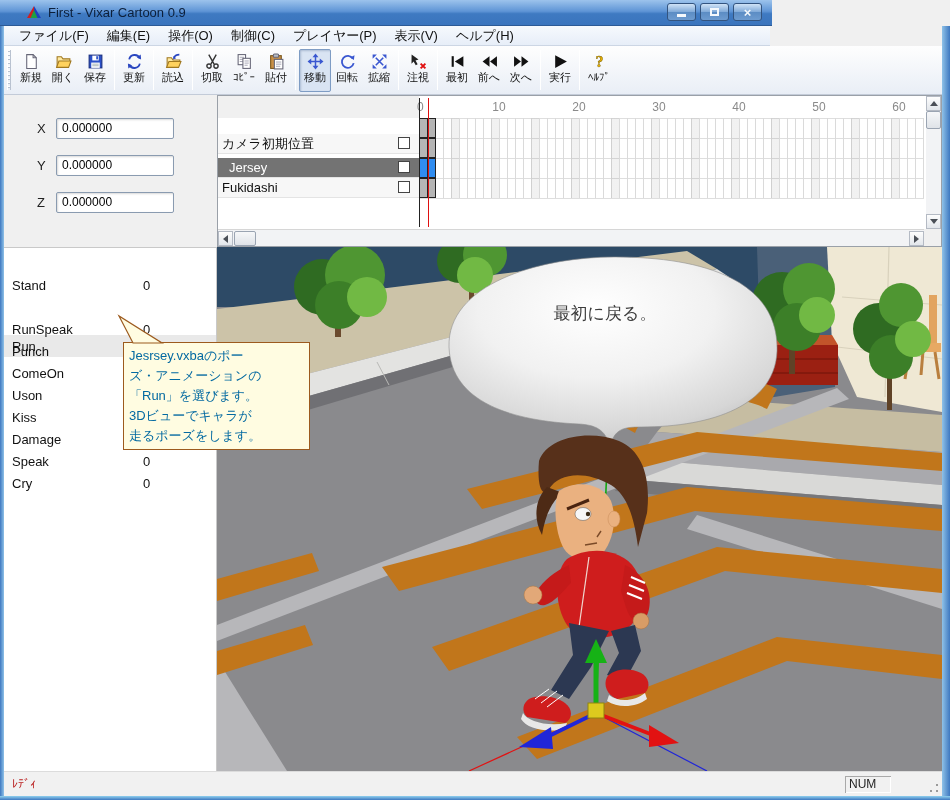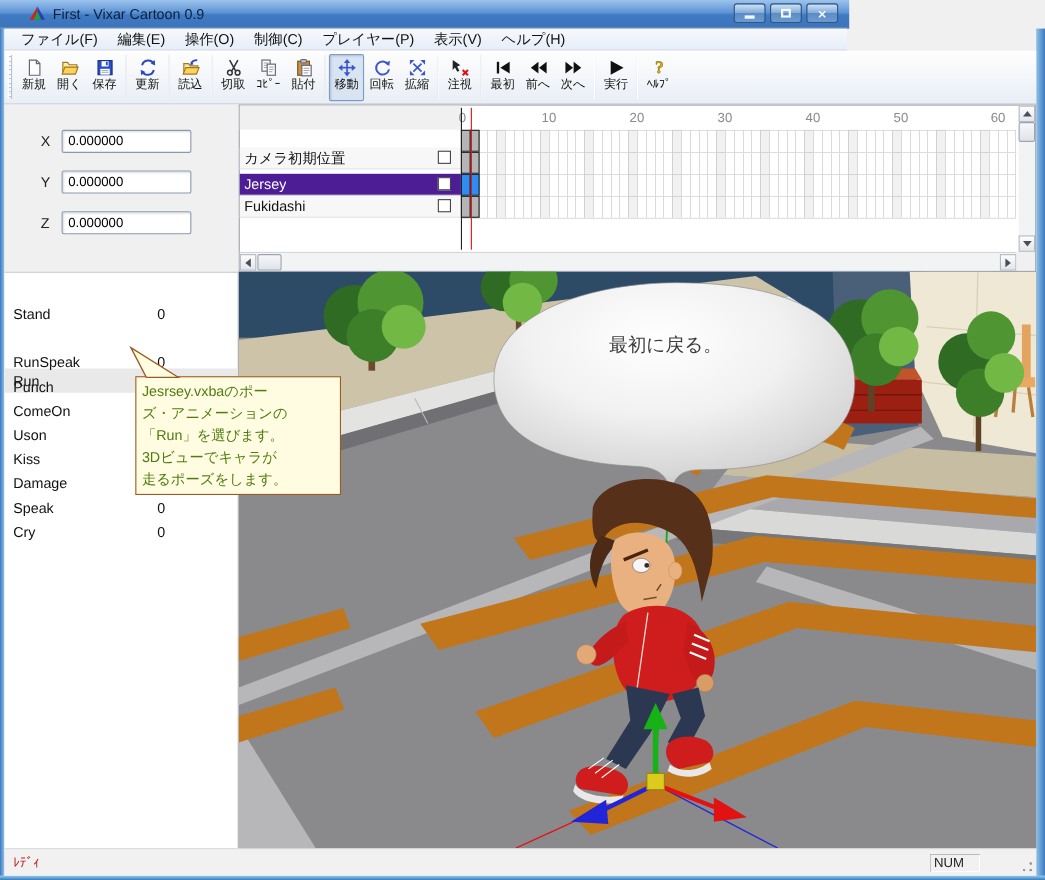--- a/index.html
+++ b/index.html
@@ -49,21 +49,21 @@
   .axis-row input{position:absolute;left:52px;width:118px;height:21px;border:1px solid #8a9bb0;
     border-radius:2px;box-shadow:inset 1px 1px 2px rgba(0,0,0,.15);font:12px "Liberation Sans",sans-serif;
     padding:1px 5px;background:#fff;}
   
   #timeline{position:absolute;left:217px;top:95px;width:725px;height:152px;background:#fff;
     border:1px solid #9aa0a8;}
   .tl-header{position:absolute;left:0;top:0;width:201px;height:22px;background:#f0f0f0;}
   .tl-row{position:absolute;left:0;width:201px;height:20px;display:flex;align-items:center;
     border-bottom:1px solid #e4e4e4;background:#f7f7f7;cursor:default;}
   .tl-row .nm{margin-left:4px;white-space:nowrap;overflow:hidden;}
-  .tl-row.sel{background:#4c1d95;color:#fff;}
+  .tl-row.sel{background:#737373;color:#fff;padding-left:7px;}
   .cb{position:absolute;left:180px;top:3px;width:12px;height:12px;border:1px solid #444;background:#fff;}
   .cb.filled{background:#b9b9b9;}
   .ruler-num{position:absolute;top:4px;color:#8a8a8a;font-size:12px;}
   #grid{position:absolute;left:201px;top:22px;width:505px;height:81px;
     background-image:
       repeating-linear-gradient(to right,transparent 0 32px,rgba(120,120,120,.10) 32px 40px),
       repeating-linear-gradient(to right,#dadada 0 1px,transparent 1px 8px),
       repeating-linear-gradient(to bottom,#dedede 0 1px,transparent 1px 20px);
     border-bottom:1px solid #dedede;}
   .kf{position:absolute;width:9px;height:20px;border:1px solid #222;background:#b5b5b5;}
@@ -91,21 +91,21 @@
   #anim-header{position:absolute;left:0;top:0;width:100%;height:23px;
     background:linear-gradient(#ffffff,#e5e5e5);border-bottom:1px solid #c6c6c6;}
   #anim-header .hc{position:absolute;top:3px;}
   .hdiv{position:absolute;top:2px;width:1px;height:18px;background:#cfcfcf;box-shadow:1px 0 0 #fff;}
   .anim-row{position:absolute;left:0;width:100%;height:22px;display:flex;align-items:center;cursor:default;}
   .anim-row.sel{background:#e9e9e9;}
   .anim-row .an{position:absolute;left:8px;}
   .anim-row .al{position:absolute;left:139px;}
   
   #tooltip{position:absolute;left:123px;top:342px;width:187px;height:108px;z-index:50;
-    background:#fffce1;border:1px solid #9c5a1e;padding:3px 5px;font-size:13px;line-height:20px;color:#4d7c0f;}
+    background:#fffce1;border:1px solid #9c5a1e;padding:3px 5px;font-size:13px;line-height:20px;color:#0369a1;}
   #tooltip-pointer{position:absolute;left:116px;top:314px;z-index:51;}
   
   #viewport{position:absolute;left:217px;top:247px;width:725px;height:524px;background:#89898c;z-index:1;}
   
   #statusbar{position:absolute;left:4px;top:771px;width:938px;height:25px;background:#f1f1f1;
     border-top:1px solid #dcdcdc;}
   #status-msg{position:absolute;left:8px;top:5px;font-size:12px;color:#b91c1c;}
   #num-box{position:absolute;left:841px;top:4px;width:46px;height:17px;font-size:12px;padding:1px 4px;
     box-shadow:inset 1px 1px 0 #a9a9a9, inset -1px -1px 0 #ffffff;color:#222;}
   #grip{position:absolute;right:3px;bottom:3px;width:10px;height:10px;
@@ -341,21 +341,21 @@
       <span class="nm">Fukidashi</span>
       <span class="cb"></span>
     </div>
 
     <span class="ruler-num" style="left:199px;">0</span>
     <span class="ruler-num" style="left:266px;width:30px;text-align:center;">10</span>
     <span class="ruler-num" style="left:346px;width:30px;text-align:center;">20</span>
     <span class="ruler-num" style="left:426px;width:30px;text-align:center;">30</span>
     <span class="ruler-num" style="left:506px;width:30px;text-align:center;">40</span>
     <span class="ruler-num" style="left:586px;width:30px;text-align:center;">50</span>
-    <span class="ruler-num" style="left:666px;width:30px;text-align:right;">60</span>
+    <span class="ruler-num" style="left:666px;width:30px;text-align:center;">60</span>
 
     <div id="grid"></div>
 
     <div class="kf" style="left:201px;top:22px;"></div>
     <div class="kf" style="left:209px;top:22px;"></div>
     <div class="kf" style="left:201px;top:42px;"></div>
     <div class="kf" style="left:209px;top:42px;"></div>
     <div class="kf blue" style="left:201px;top:62px;"></div>
     <div class="kf blue" style="left:209px;top:62px;"></div>
     <div class="kf" style="left:201px;top:82px;"></div>

